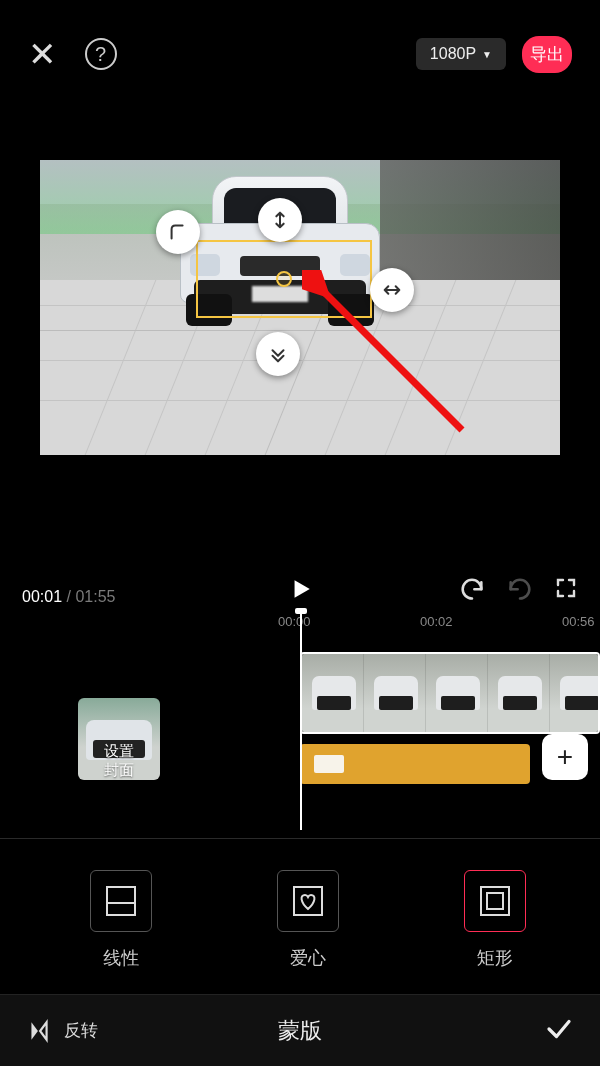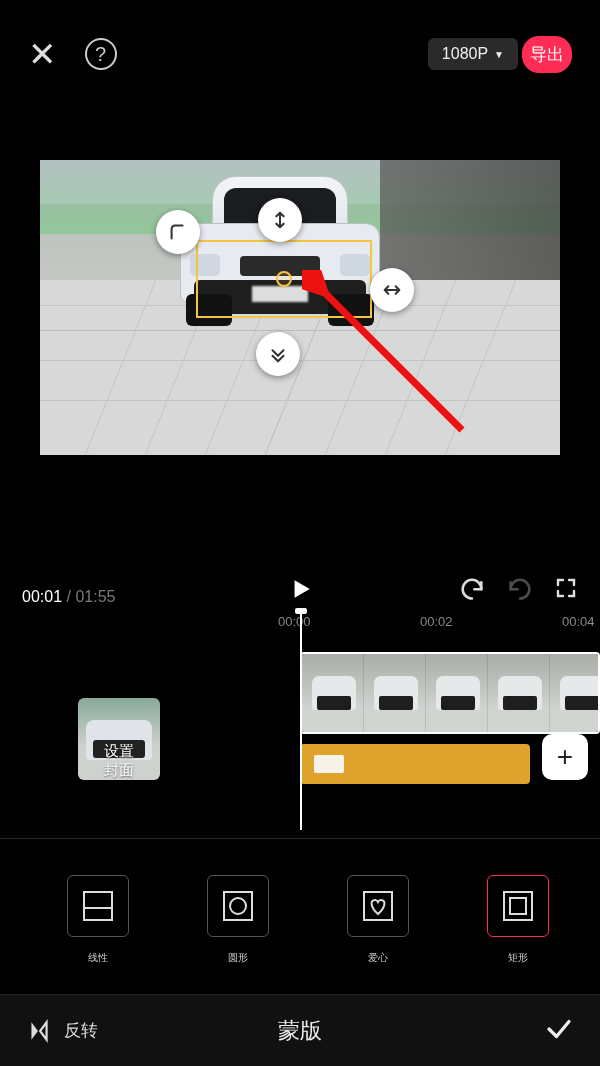--- a/index.html
+++ b/index.html
@@ -3,21 +3,21 @@
 <meta charset="utf-8">
 <style>
   * { margin: 0; padding: 0; box-sizing: border-box; font-family: -apple-system, sans-serif; }
   body { width: 600px; height: 1066px; background: #000; color: #fff; overflow: hidden; position: relative; }
 
   
   .top-bar { display: flex; align-items: center; justify-content: space-between; padding: 18px 28px 0 28px; height: 90px; }
   .top-left { display: flex; align-items: center; gap: 28px; }
   .close-x { font-size: 34px; color: #ddd; line-height: 1; cursor: pointer; }
   .help-circle { width: 32px; height: 32px; border: 2.5px solid #ccc; border-radius: 50%; display: flex; align-items: center; justify-content: center; font-size: 20px; color: #ccc; cursor: pointer; }
-  .top-right { display: flex; align-items: center; gap: 4px; }
+  .top-right { display: flex; align-items: center; gap: 16px; }
   .res-pill { background: #2a2a2a; color: #eee; padding: 7px 14px; border-radius: 6px; font-size: 16px; display: flex; align-items: center; gap: 6px; cursor: pointer; }
   .res-pill .tri { font-size: 10px; }
   .export-btn { background: #ff2d55; color: #fff; padding: 7px 8px; border-radius: 17px; font-size: 17px; font-weight: 500; cursor: pointer; }
 
   
   .preview-wrap { position: absolute; top: 160px; left: 40px; width: 520px; height: 295px; background: linear-gradient(180deg, #aab 0%, #8a9 12%, #b8c0b8 14%, #ccc 55%, #e0e0e0 100%); overflow: hidden; }
   
   .scene-sky { position:absolute; top:0; left:0; right:0; height:44px; background:#cfd6d9; }
   .scene-trees { position:absolute; top:0; left:0; right:0; height:74px; background:linear-gradient(180deg,#9aa 0%, #6c7 100%); opacity:0.5;}
   .scene-building { position:absolute; top:0; right:0; width:180px; height:130px; background:linear-gradient(90deg,#5a5a58, #3c3c3a); opacity:0.75;}
@@ -85,21 +85,21 @@
   .fx-blob { width:30px; height:18px; background:#f7f3ea; border-radius:2px; filter:blur(0.3px); }
 
   .plus-btn { position:absolute; right:12px; top:90px; width:46px; height:46px; background:#fff; border-radius:10px; display:flex; align-items:center; justify-content:center; font-size:28px; color:#222; cursor:pointer; }
 
   .playhead { position:absolute; left:300px; top:610px; width:2px; height:220px; background:#fff; }
   .playhead::before { content:""; position:absolute; top:-2px; left:-5px; width:12px; height:6px; background:#fff; border-radius:2px; }
 
   
   .divider { position:absolute; top:838px; left:0; right:0; height:1px; background:#2a2a2a; }
   .shape-bar { position:absolute; top:850px; left:0; right:0; height:140px; display:flex; align-items:center; justify-content:space-around; padding:0 12px 0 28px; }
-  .shape-item { display:flex; flex-direction:column; align-items:center; gap:14px; color:#ccc; font-size:10px; }
+  .shape-item { display:flex; flex-direction:column; align-items:center; gap:14px; color:#ccc; font-size:18px; }
   .shape-box { width:62px; height:62px; border:1px solid #555; border-radius:6px; display:flex; align-items:center; justify-content:center; cursor:pointer; }
   .shape-box.selected { border-color:#ff2d55; }
   .shape-box svg { width:34px; height:34px; stroke:#ddd; stroke-width:2; fill:none; }
 
   
   .bottom-bar { position:absolute; bottom:0; left:0; right:0; height:72px; background:#111; display:flex; align-items:center; justify-content:space-between; padding:0 26px; border-top:1px solid #232323; }
   .btm-left { display:flex; align-items:center; gap:12px; color:#ddd; font-size:17px; cursor:pointer; }
   .btm-title { position:absolute; left:50%; transform:translateX(-50%); font-size:22px; color:#eee; }
   .btm-check { cursor:pointer; }
 </style>
@@ -200,21 +200,21 @@
       <svg width="24" height="24" viewBox="0 0 24 24" fill="none" stroke="#ddd" stroke-width="2.4" stroke-linecap="round">
           <path d="M4 9 L4 4 L9 4 M15 4 L20 4 L20 9 M20 15 L20 20 L15 20 M9 20 L4 20 L4 15"></path>
         </svg>
     </span>
   </div>
 </div>
 
 <div class="ruler">
   <span style="left:278px">00:00</span>
   <span style="left:420px">00:02</span>
-  <span style="left:562px">00:04</span>
+  <span style="left:562px">00:56</span>
 </div>
 
 <div class="timeline">
   <div class="tl-left">
     <div class="cover-thumb">
       <div class="mini-car"></div>
         <div class="mini-dark"></div>
       <div class="cov-text" style="white-space:pre-line;text-align:center">设置
 封面</div>
     </div>
@@ -246,29 +246,20 @@
           <rect x="3" y="3" width="28" height="28"></rect>
           <line x1="3" y1="19" x2="31" y2="19"></line>
         </svg>
     </div>
     <div>线性</div>
   </div>
   <div class="shape-item">
     <div class="shape-box">
       <svg viewBox="0 0 34 34">
           <rect x="3" y="3" width="28" height="28"></rect>
-          <circle cx="17" cy="17" r="8"></circle>
-        </svg>
-    </div>
-    <div>圆形</div>
-  </div>
-  <div class="shape-item">
-    <div class="shape-box">
-      <svg viewBox="0 0 34 34">
-          <rect x="3" y="3" width="28" height="28"></rect>
           <path d="M17 25 C9 18 9 11 14 11 C16 11 17 13 17 13 C17 13 18 11 20 11 C25 11 25 18 17 25 Z"></path>
         </svg>
     </div>
     <div>爱心</div>
   </div>
   <div class="shape-item">
     <div class="shape-box selected">
       <svg viewBox="0 0 34 34">
           <rect x="3" y="3" width="28" height="28"></rect>
           <rect x="9" y="9" width="16" height="16"></rect>

